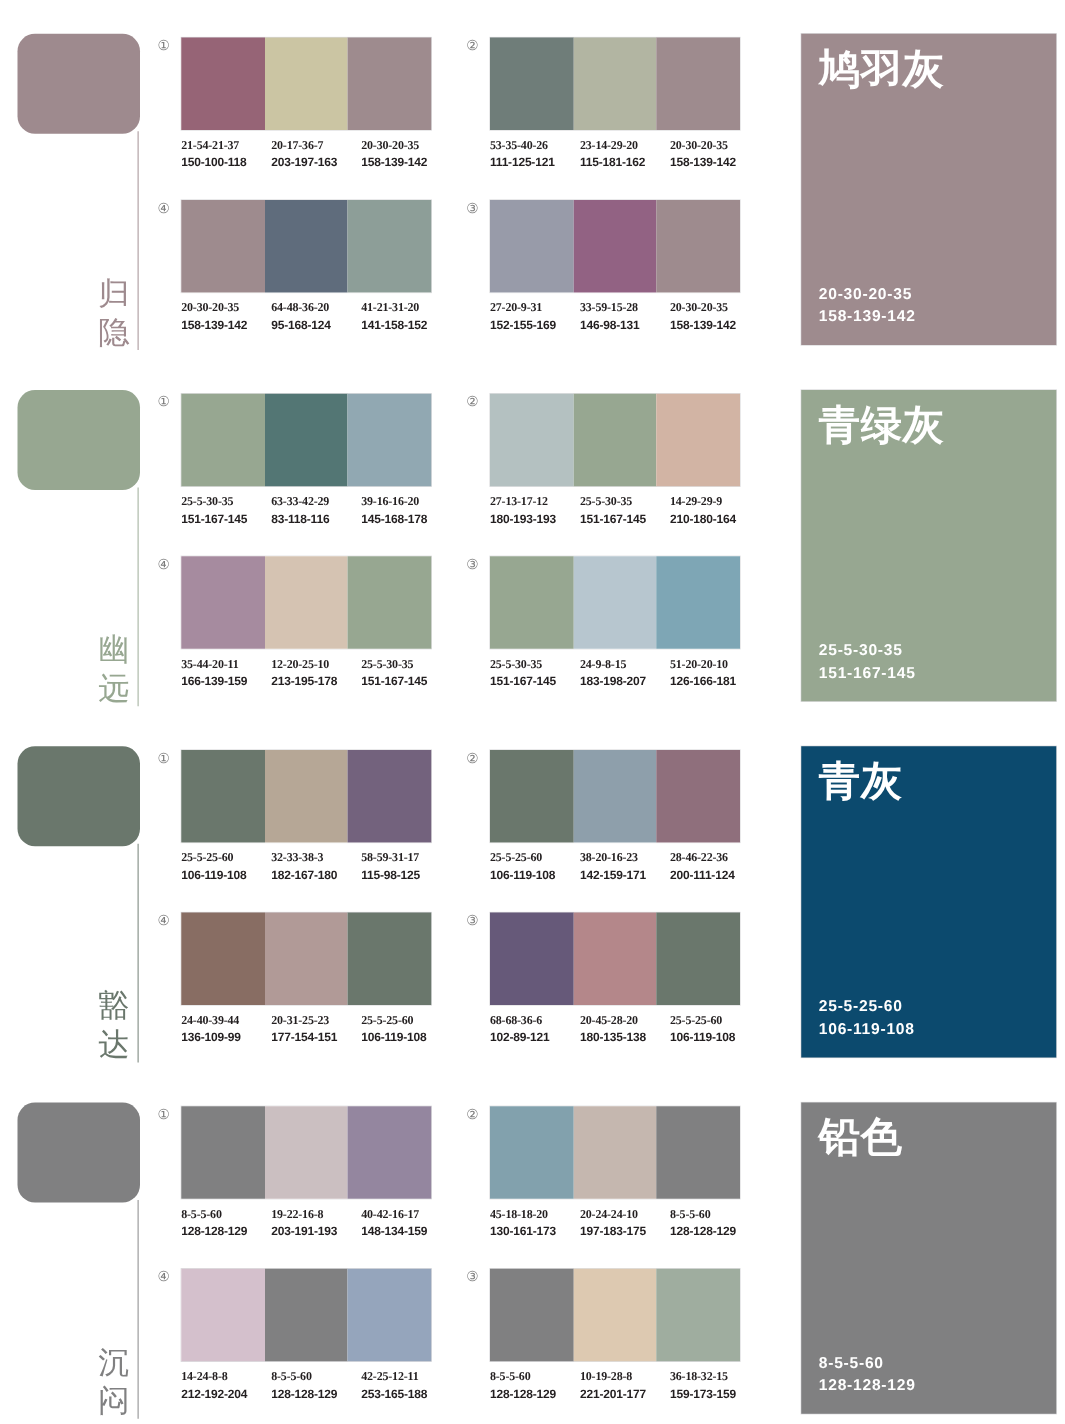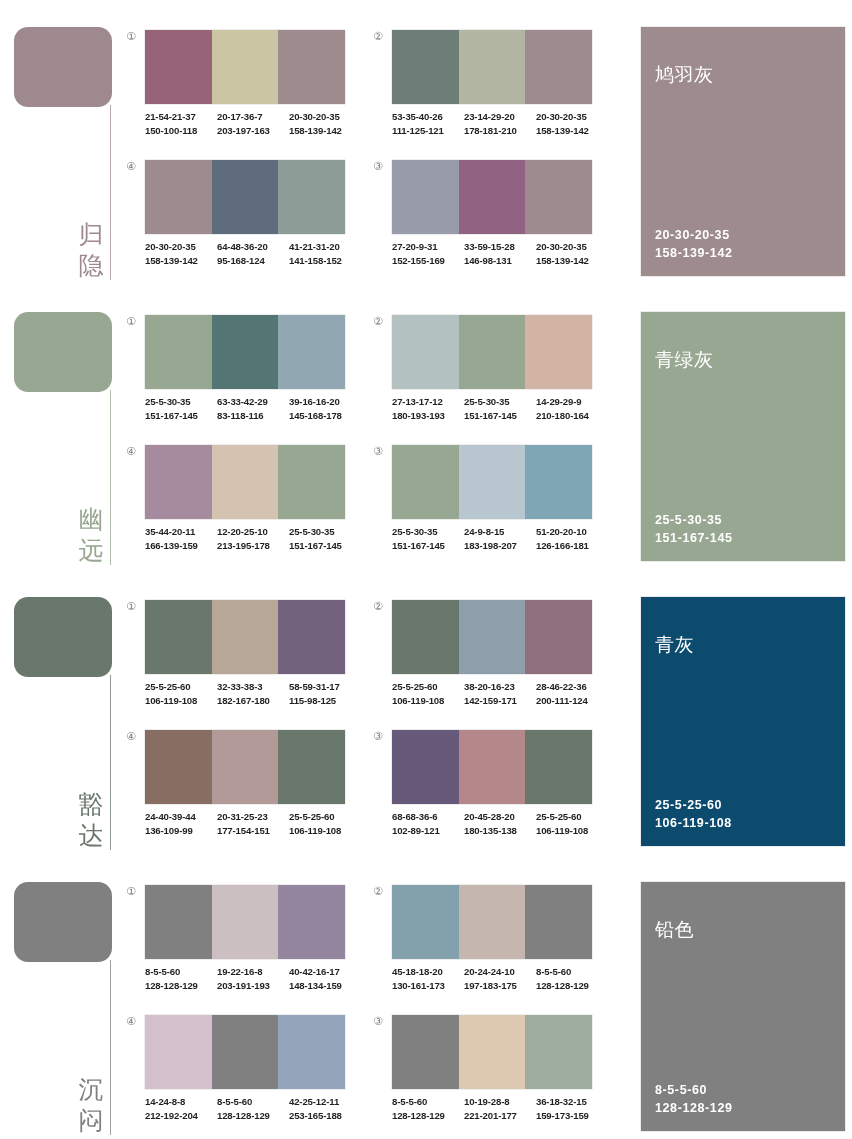--- a/index.html
+++ b/index.html
@@ -121,43 +121,42 @@
   .code-cell {
     width: 72px;
     color: #231f20;
     font-size: 9.6px;
     line-height: 13.5px;
     font-family: "Liberation Sans", "DejaVu Sans", sans-serif;
     font-weight: 700;
     letter-spacing: -0.15px;
     white-space: nowrap;
   }
-  .code-cell .cmyk { display: block; }
+  .code-cell .cmyk { display: block; font-family: Liberation Serif, serif; }
   .code-cell .rgb  { display: block; }
 
   
   .hero {
     position: absolute;
     left: 641px;
     top: 27px;
     width: 204px;
     height: 249px;
     box-shadow: 0 0 0 0.5px rgba(175,175,180,.5);
   }
   .hero-title {
     position: absolute;
     left: 14px;
     top: 10px;
     color: #ffffff;
-    font-size: 19px;
+    font-size: 33px;
     line-height: 36px;
-    font-weight: 400;
+    font-weight: 700;
     font-family: "DejaVu Sans", "Liberation Sans", sans-serif;
     letter-spacing: 0.5px;
-    margin-top: 19px;
   }
   .hero-codes {
     position: absolute;
     left: 14px;
     bottom: 14px;
     color: #ffffff;
     font-size: 12.5px;
     line-height: 18px;
     font-weight: 700;
     letter-spacing: 0.6px;
@@ -207,21 +206,21 @@
               <div class="swatch" style="background: rgb(178, 181, 162);"></div>
               <div class="swatch" style="background: rgb(158, 139, 142);"></div>
             </div>
             <div class="code-row">
               <div class="code-cell">
                 <span class="cmyk">53-35-40-26</span>
                 <span class="rgb">111-125-121</span>
               </div>
               <div class="code-cell">
                 <span class="cmyk">23-14-29-20</span>
-                <span class="rgb">178-181-210</span>
+                <span class="rgb">115-181-162</span>
               </div>
               <div class="code-cell">
                 <span class="cmyk">20-30-20-35</span>
                 <span class="rgb">158-139-142</span>
               </div>
             </div>
           </div>
           <div class="group g4">
             <div class="group-num">④</div>
             <div class="swatch-row">

